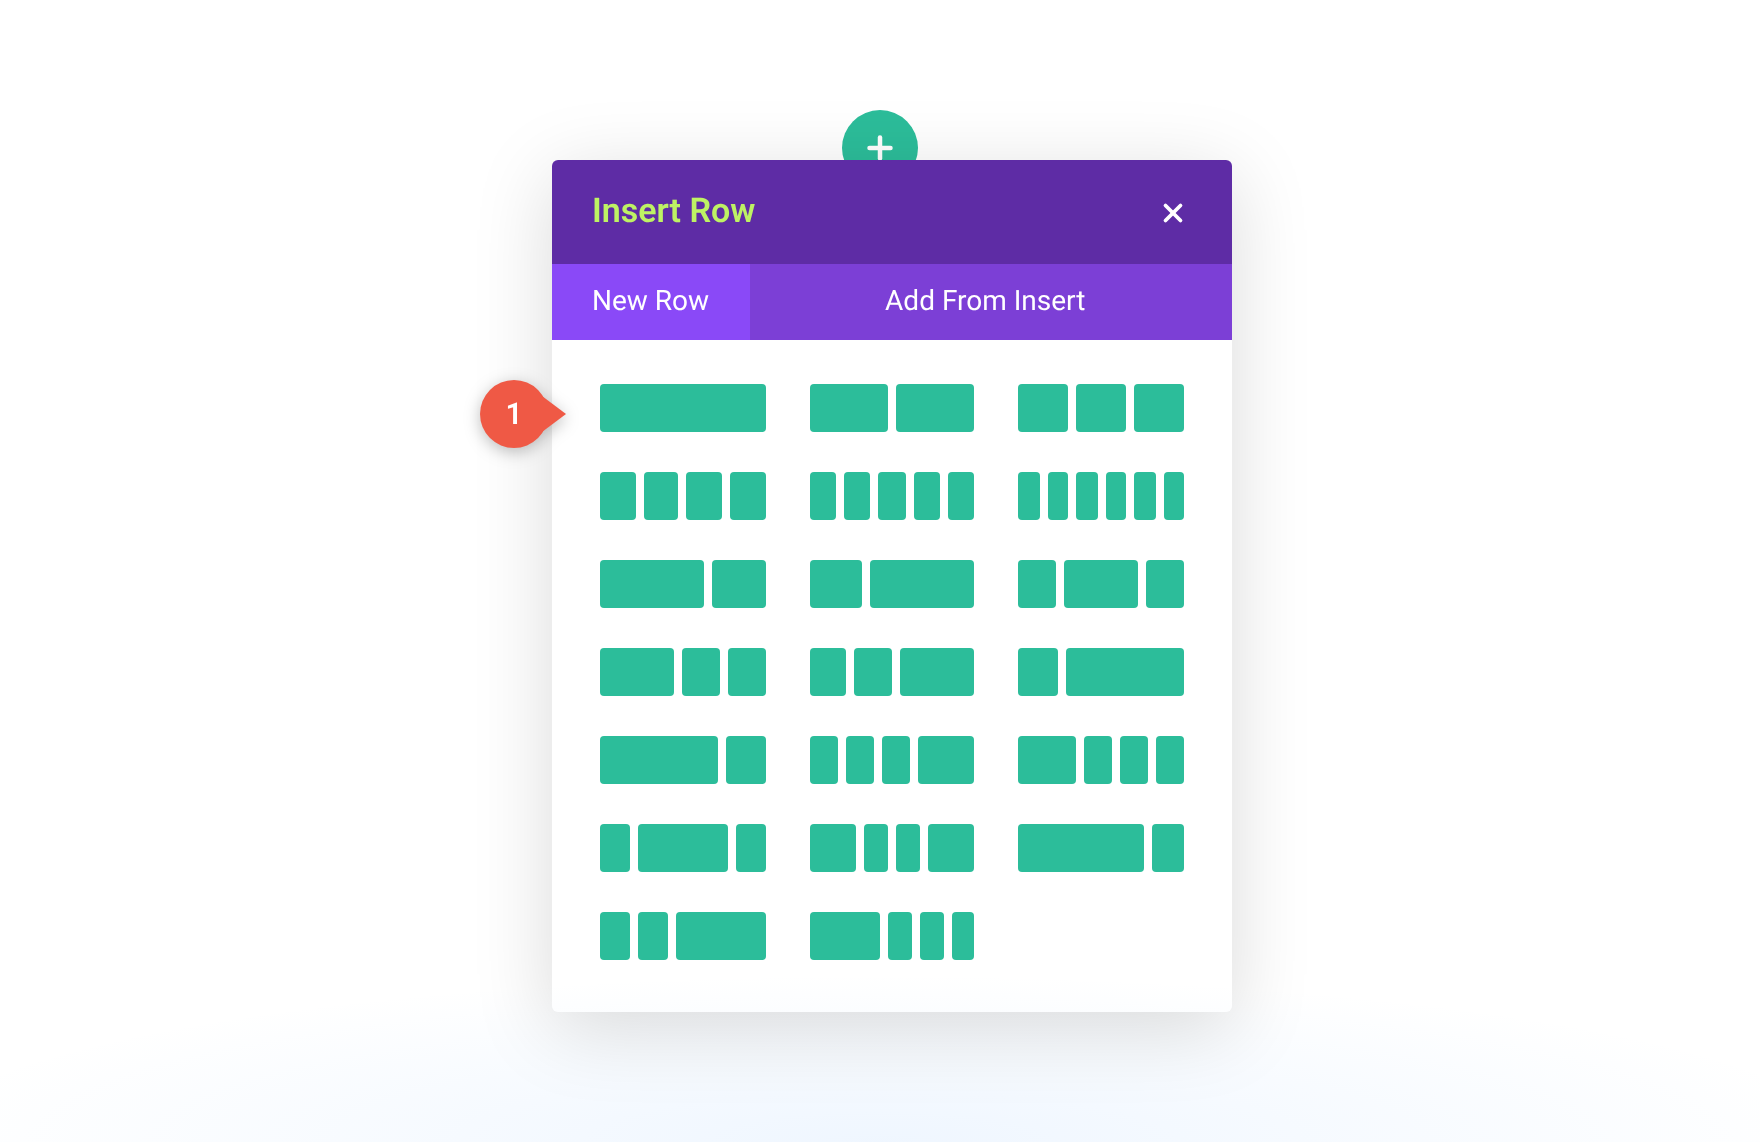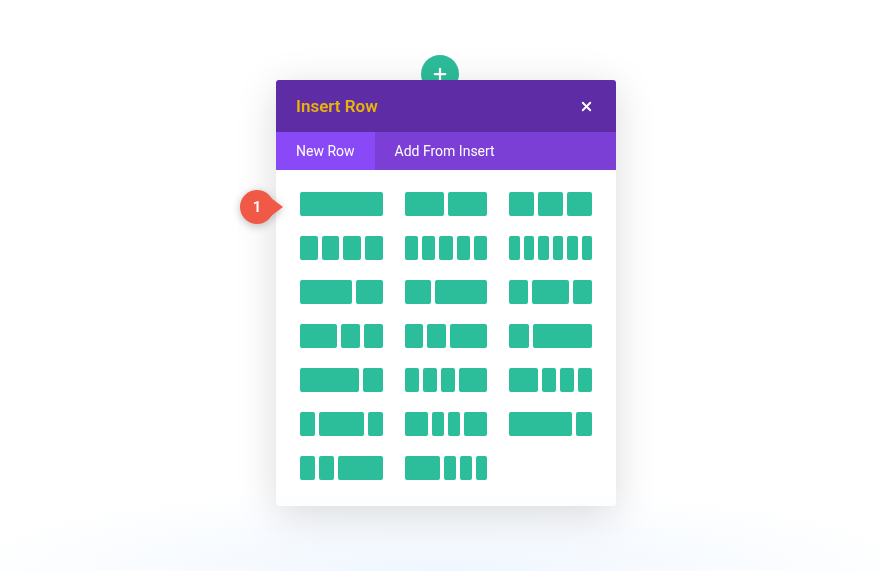--- a/index.html
+++ b/index.html
@@ -21,28 +21,28 @@
 
   
   .add-circle{position:absolute;left:50%;top:55px;transform:translateX(-50%);
     width:38px;height:38px;border-radius:50%;background:var(--teal);
     display:flex;align-items:center;justify-content:center;color:#fff;}
   .add-circle svg{width:18px;height:18px;display:block;}
 
   .modal{position:absolute;left:276px;top:80px;width:340px;background:#fff;
     box-shadow:var(--shadow);border-radius:3px;overflow:visible;}
 
-  .modal-header{background:var(--purple-dark);color:#eab308;display:flex;align-items:center;
+  .modal-header{background:var(--purple-dark);color:#bef264;display:flex;align-items:center;
     justify-content:space-between;height:52px;padding:0 20px;border-radius:3px 3px 0 0;}
   .modal-title{font-size:17px;font-weight:600;}
   .close-btn{width:20px;height:20px;display:flex;align-items:center;justify-content:center;
     cursor:pointer;color:#fff;}
   .close-btn svg{width:15px;height:15px;display:block;}
 
-  .modal-tabs{background:var(--purple-mid);display:flex;height:38px;}
+  .modal-tabs{background:var(--purple-mid);display:flex;height:38px;gap:48px;}
   .tab{padding:0 20px;display:flex;align-items:center;font-size:14px;color:#fff;cursor:pointer;}
   .tab.active{background:var(--purple-tab);}
 
   .modal-body{padding:22px 24px 26px;display:grid;grid-template-columns:repeat(3,1fr);
     column-gap:22px;row-gap:20px;}
   .layout-opt{display:flex;gap:4px;height:24px;cursor:pointer;}
   .layout-opt .col{background:var(--teal);border-radius:2px;height:100%;}
 
   
   .badge{position:absolute;left:-36px;top:110px;width:34px;height:34px;border-radius:50%;

